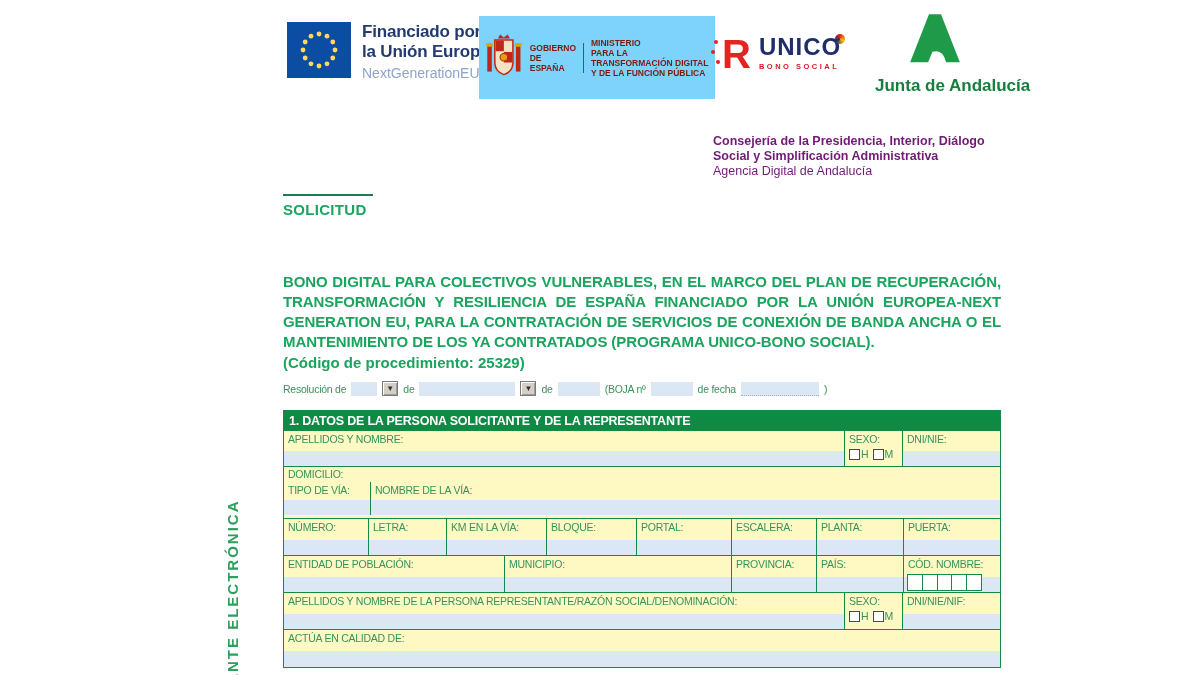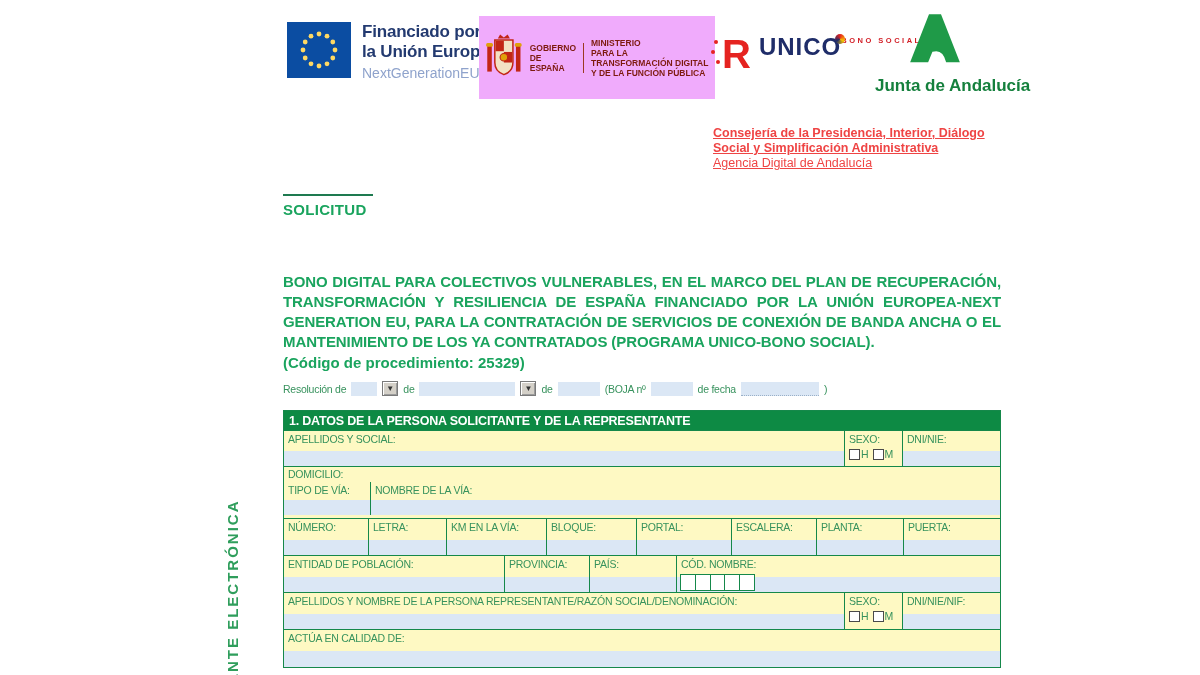--- a/index.html
+++ b/index.html
@@ -7,41 +7,41 @@
   body { font-family:"Liberation Sans", sans-serif; }
   .page { position:relative; width:1200px; height:675px; background:#fff; overflow:hidden; }
 
   
   .eu-flag { position:absolute; left:287px; top:22px; }
   .eu-text { position:absolute; left:362px; top:22px; line-height:20px; }
   .eu-text .big { font-size:17px; font-weight:bold; color:#233a70; letter-spacing:-0.2px; }
   .eu-text .sub { font-size:14px; color:#8fa3cc; margin-top:1px; }
 
   .ministry { position:absolute; left:479px; top:16px; width:236px; height:83px;
-              background:#f0abfc; display:flex; align-items:center; padding:4px 6px; gap:7px; }
+              background:#7dd3fc; display:flex; align-items:center; padding:4px 6px; gap:7px; }
   .ministry .gov { font-size:8.5px; font-weight:bold; color:#7d1a0e; line-height:10px;
                    padding-right:7px; border-right:1px solid #9b3a20; }
   .ministry .min { font-size:8.5px; font-weight:bold; color:#7d1a0e; line-height:10px; }
 
   .unico { position:absolute; left:722px; top:34px; display:flex; align-items:flex-start; gap:8px; }
   .unico .rmark { position:relative; font-size:40px; font-weight:900; color:#e52320; line-height:40px; }
   .unico .rmark::before { content:""; position:absolute; left:-8px; top:6px; width:4px; height:4px;
                           border-radius:50%; background:#e52320; box-shadow:-3px 10px 0 #e52320, 2px 20px 0 #e52320; }
-  .unico .stack { display:flex; flex-direction:row; }
+  .unico .stack { display:flex; flex-direction:column; }
   .unico .brand { font-size:24px; font-weight:900; color:#1f2d69; letter-spacing:1px; line-height:26px; }
   .unico .brand .o-wrap { position:relative; display:inline-block; }
   .unico .brand .swirl { position:absolute; right:-4px; top:0px; width:10px; height:10px; border-radius:50%;
                          background:conic-gradient(#e52320, #f9c400, #1f2d69, #e52320); }
   .unico .sub { font-size:7.5px; font-weight:bold; color:#d21e26; letter-spacing:2.5px; margin-top:2px; }
 
   .junta-a { position:absolute; left:905px; top:6px; }
   .junta-label { position:absolute; left:845px; top:76px; font-size:17px; font-weight:bold; color:#15803d;margin-left:30px; }
 
   
-  .org { position:absolute; left:713px; top:126px; width:300px; font-size:12.5px; color:#ef4444; line-height:15px;text-decoration:underline; }
+  .org { position:absolute; left:713px; top:134px; width:300px; font-size:12.5px; color:#701a75; line-height:15px; }
   .org .b { font-weight:bold; }
 
   
   .solicitud { position:absolute; left:283px; top:194px; }
   .solicitud .rule { width:90px; height:2px; background:#1e7a50; }
   .solicitud .txt { margin-top:5px; font-size:15px; font-weight:bold; color:#1aa45e; letter-spacing:0.3px; }
 
   
   .doc-title { position:absolute; left:283px; top:272px; width:718px; color:#1aa45e; }
   .doc-title .main { font-size:15px; font-weight:bold; line-height:20px; text-align:justify; letter-spacing:-0.1px; }
@@ -177,21 +177,21 @@
     <span class="lbl">de fecha</span>
     <span class="res-input dotted" style="width:78px"></span>
     <span class="lbl">)</span>
   </div>
 
   <div class="form">
     <div class="form-header">1. DATOS DE LA PERSONA SOLICITANTE Y DE LA REPRESENTANTE</div>
 
     <div class="frow" style="height:36px">
       <div class="cell grow">
-        <div class="lbl">APELLIDOS Y SOCIAL:</div>
+        <div class="lbl">APELLIDOS Y NOMBRE:</div>
         <div class="fill"></div>
       </div>
       <div class="cell" style="width:58px">
         <div class="lbl">SEXO:</div>
         <div class="cb-line">
           <span class="cb"></span>
           <span class="cb-lbl">H</span>
           <span class="cb"></span>
           <span class="cb-lbl">M</span>
         </div>
@@ -249,20 +249,24 @@
         <div class="lbl">PUERTA:</div>
         <div class="fill"></div>
       </div>
     </div>
 
     <div class="frow" style="height:37px">
       <div class="cell" style="width:220px">
         <div class="lbl">ENTIDAD DE POBLACIÓN:</div>
         <div class="fill"></div>
       </div>
+      <div class="cell" style="width:227px">
+        <div class="lbl">MUNICIPIO:</div>
+        <div class="fill"></div>
+      </div>
       <div class="cell" style="width:85px">
         <div class="lbl">PROVINCIA:</div>
         <div class="fill"></div>
       </div>
       <div class="cell" style="width:87px">
         <div class="lbl">PAÍS:</div>
         <div class="fill"></div>
       </div>
       <div class="cell grow">
         <div class="lbl">CÓD. NOMBRE:</div>

